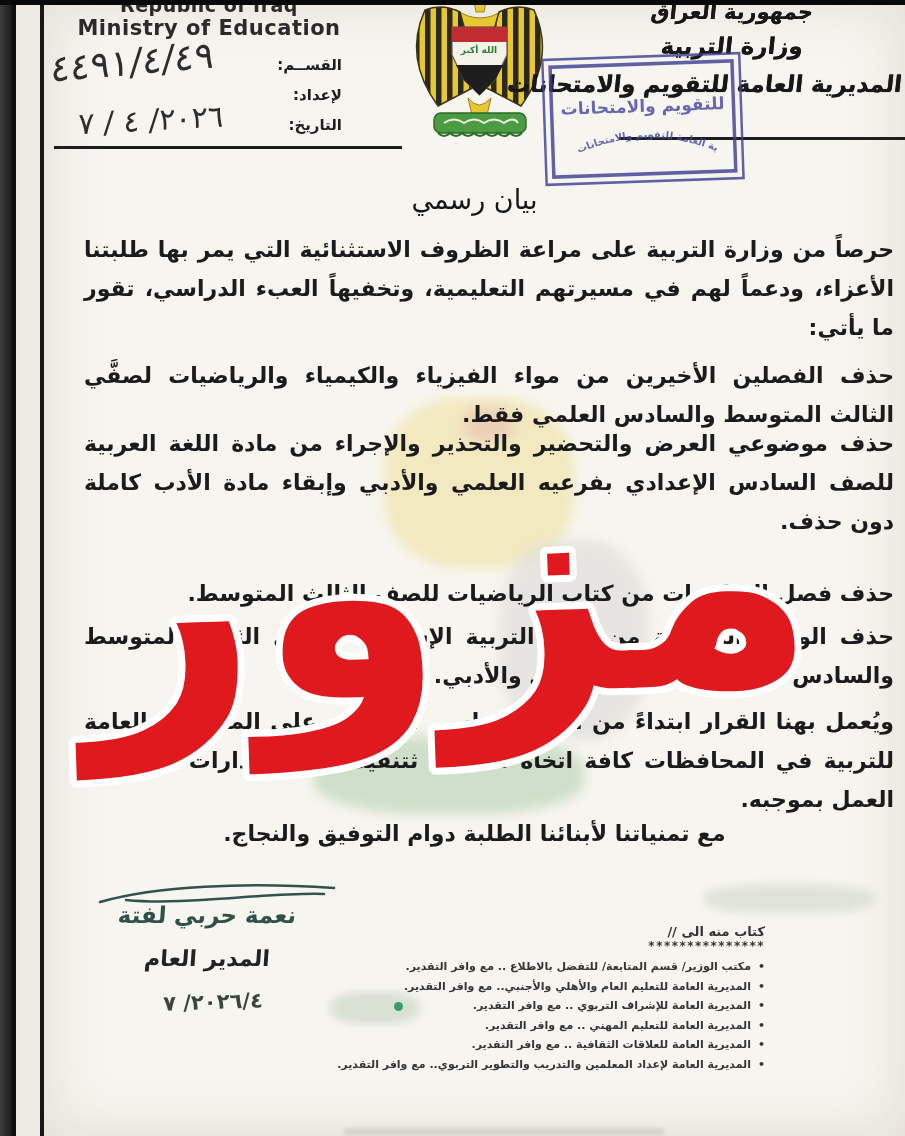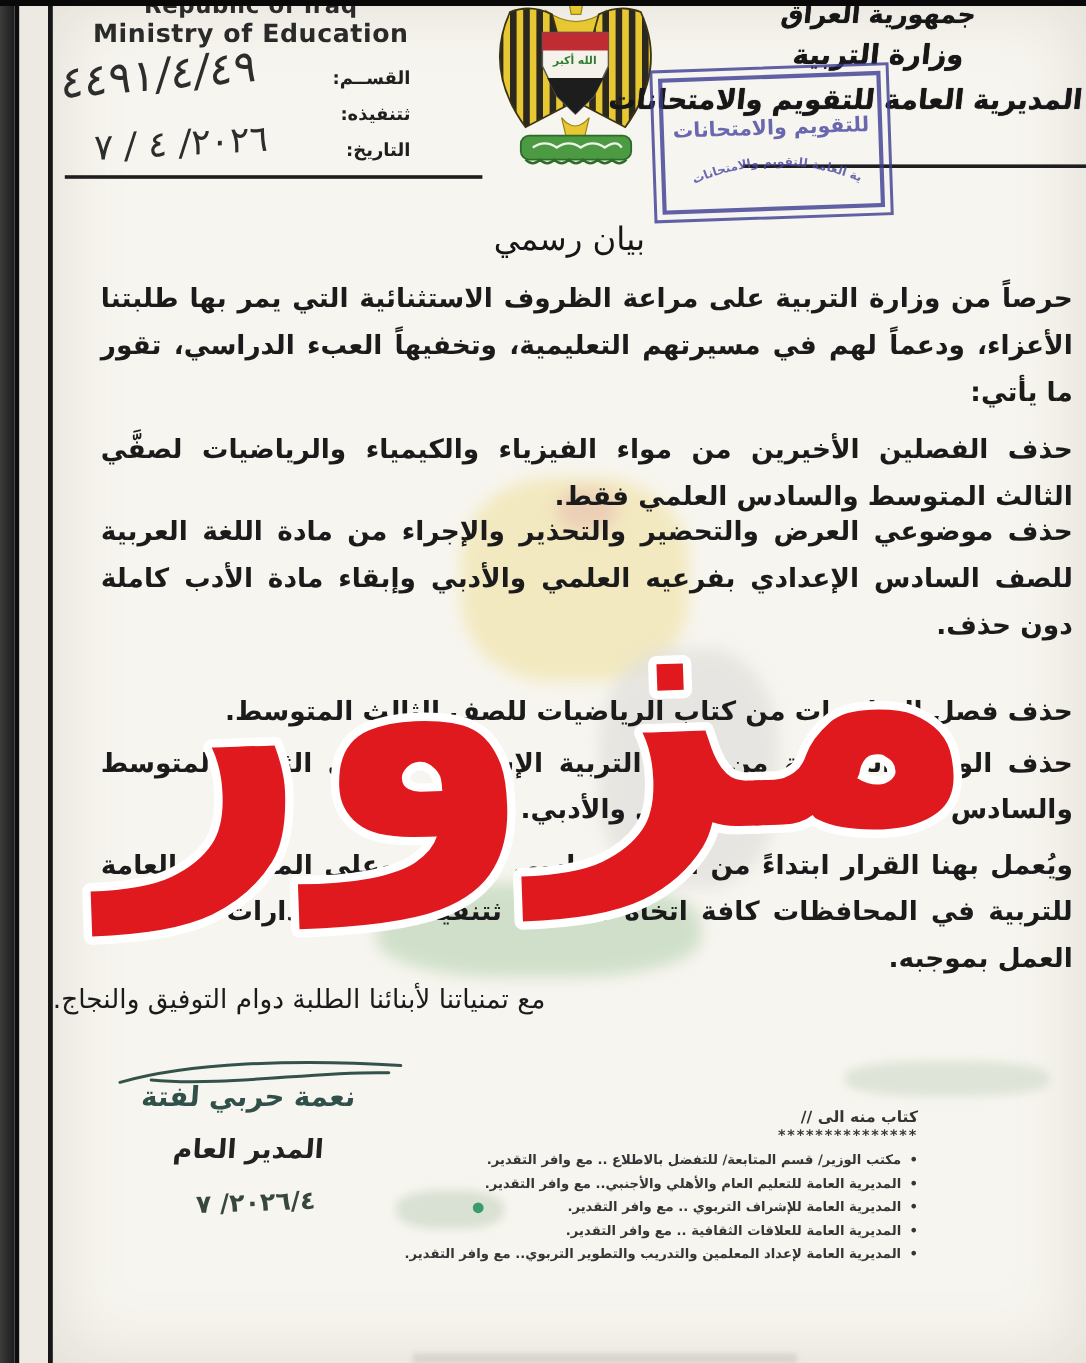--- a/index.html
+++ b/index.html
@@ -28,22 +28,22 @@
   .stamp{position:absolute;left:498px;top:54px;z-index:3;opacity:.8;transform:rotate(-2deg);}
   .rule{position:absolute;height:3px;background:#1e1e1e;z-index:2;}
   .rule-l{left:10px;top:146px;width:348px;}
   .rule-r{left:575px;top:137px;width:286px;}
   
   .title{position:absolute;left:0;top:184px;width:100%;text-align:center;font-size:27px;font-weight:normal;
          color:#161616;z-index:2;margin:0;}
   .para{position:absolute;left:40px;width:810px;direction:rtl;text-align:justify;text-align-last:right;
         font-size:22px;font-weight:700;line-height:39px;color:#1b1b1b;z-index:2;}
   .p1{top:230px;} .p2{top:356px;} .p3{top:424px;} .p4{top:574px;} .p5{top:617px;} .p6{top:702px;}
-  .closing{position:absolute;left:0;top:821px;width:100%;text-align:left;direction:rtl;font-size:22px;
-           font-weight:400;color:#1b1b1b;z-index:2;}
+  .closing{position:absolute;left:0;top:821px;width:100%;text-align:center;direction:rtl;font-size:22px;
+           font-weight:700;color:#1b1b1b;z-index:2;}
   
   .sig-flourish{position:absolute;left:52px;top:880px;z-index:2;}
   .sig-name{position:absolute;left:30px;top:902px;width:266px;text-align:center;direction:rtl;font-size:23px;
             font-weight:bold;color:#31504a;transform:skewX(-4deg);z-index:2;}
   .sig-role{position:absolute;left:30px;top:946px;width:266px;text-align:center;direction:rtl;font-size:22px;
             font-weight:bold;color:#222;transform:skewX(-4deg);z-index:2;}
   .sig-date{position:absolute;left:44px;top:990px;width:250px;text-align:center;font-size:21px;font-weight:bold;
             color:#37473d;direction:ltr;transform:rotate(-2deg);letter-spacing:2px;z-index:2;}
   
   .dist{position:absolute;right:140px;top:924px;width:520px;direction:rtl;z-index:2;color:#353535;}
@@ -84,21 +84,21 @@
     <div class="blob blob5"></div>
     <div class="blob blob6"></div>
 
     <div class="hdr-en">
       <div class="l1">Republic of Iraq</div>
       <div class="l2">Ministry of Education</div>
     </div>
 
     <div class="meta">
       <div class="row">القســم:</div>
-      <div class="row">ثتنفيذه:</div>
+      <div class="row">لإعداد:</div>
       <div class="row">التاريخ:</div>
     </div>
     <div class="handnum">٤٤٩١/٤/٤٩</div>
     <div class="handdate">٢٠٢٦/ ٤ / ٧</div>
 
     <div class="emblem">
       <svg width="175" height="148" viewBox="0 0 175 148">
         <defs>
           <pattern id="wing" width="11" height="12" patternUnits="userSpaceOnUse">
             <rect width="11" height="12" fill="#e7c832"></rect>
@@ -159,20 +159,21 @@
     <div class="sig-role">المدير العام</div>
     <div class="sig-date">٢٠٢٦/٤/ ٧</div>
 
     <div class="dist">
       <div class="dist-header">كتاب منه الى //</div>
       <div class="dist-stars">***************</div>
       <div class="dist-items">
         <div class="dist-item"><span class="b">•</span><span>مكتب الوزير/ قسم المتابعة/ للتفضل بالاطلاع .. مع وافر التقدير.</span></div>
         <div class="dist-item"><span class="b">•</span><span>المديرية العامة للتعليم العام والأهلي والأجنبي.. مع وافر التقدير.</span></div>
         <div class="dist-item"><span class="b">•</span><span>المديرية العامة للإشراف التربوي .. مع وافر التقدير.</span></div>
+        <div class="dist-item"><span class="b">•</span><span>المديرية العامة للتعليم المهني .. مع وافر التقدير.</span></div>
         <div class="dist-item"><span class="b">•</span><span>المديرية العامة للعلاقات الثقافية .. مع وافر التقدير.</span></div>
         <div class="dist-item"><span class="b">•</span><span>المديرية العامة لإعداد المعلمين والتدريب والتطوير التربوي.. مع وافر التقدير.</span></div>
       </div>
     </div>
     <div class="green-dot"></div>
     <div class="bottom-smudge"></div>
 
     <div class="watermark">
       <svg width="720" height="470" viewBox="0 0 720 470">
         <text x="360" y="308" text-anchor="middle" font-size="300" font-weight="bold" fill="#e0191f" stroke="#ffffff" stroke-width="14" paint-order="stroke" stroke-linejoin="round" transform="rotate(-2 360 300)">مزور</text>

